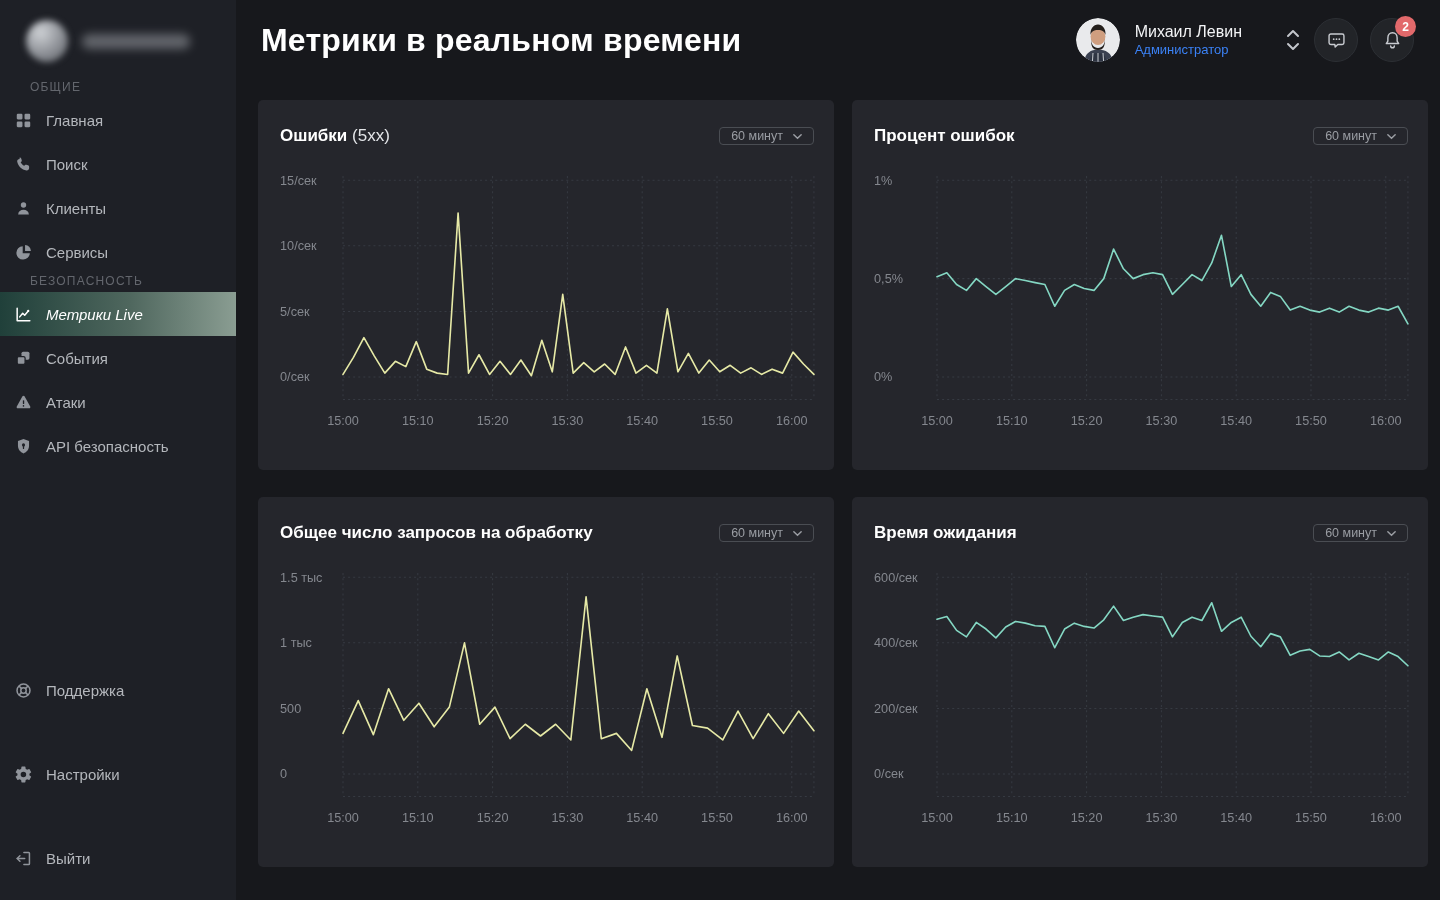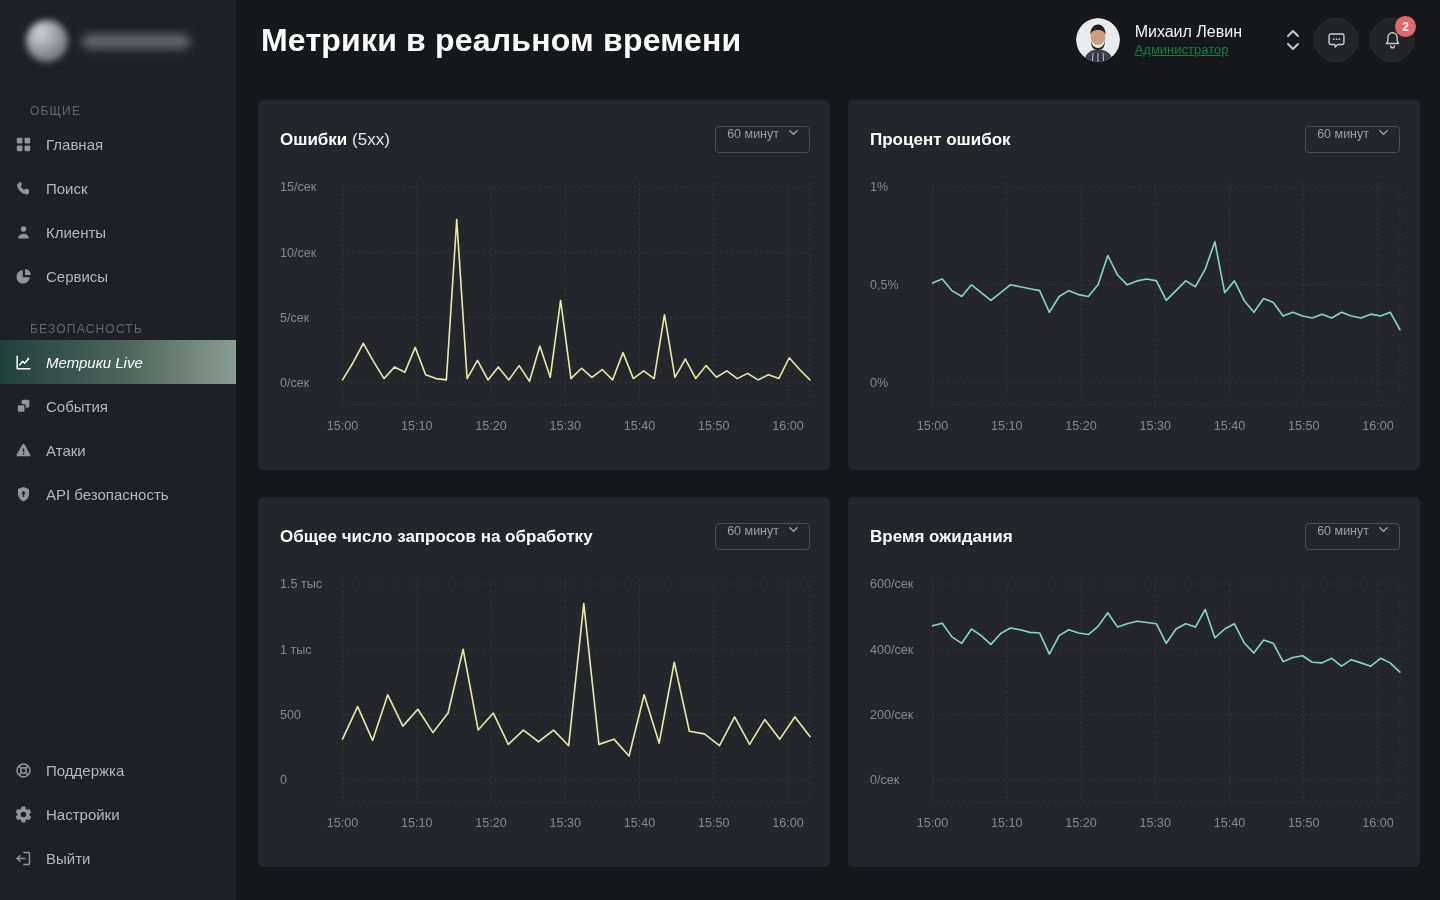--- a/index.html
+++ b/index.html
@@ -8,57 +8,57 @@
   .app { display:flex; width:1440px; height:900px; }
 
   
   .sidebar { width:236px; min-width:236px; height:100%; background:#1e2026; display:flex; flex-direction:column; }
   .logo-row { display:flex; align-items:center; gap:14px; padding:20px 0 18px 26px; height:80px; }
   .logo-mark { width:42px; height:42px; border-radius:50%;
     background:radial-gradient(circle at 35% 30%, #cfd2d6 0%, #8b8e94 55%, #5a5d63 100%);
     filter:blur(3px); }
   .logo-word { width:108px; height:15px; border-radius:7px; background:#787b81; filter:blur(5px); opacity:.75; }
 
-  .section-label { font-size:12px; letter-spacing:1.2px; color:#63666d; padding:0 0 4px 30px; margin-top:24px; text-transform:uppercase; }
+  .section-label { font-size:12px; letter-spacing:1.2px; color:#63666d; padding:0 0 4px 30px; text-transform:uppercase; }
   .nav { display:flex; flex-direction:column; }
   .nav-item { display:flex; align-items:center; gap:13px; height:44px; padding-left:14px; color:#b4b7bc; font-size:15px; cursor:pointer; text-decoration:none; }
   .nav-item .ic { width:19px; height:19px; display:inline-flex; color:#90949b; flex:none; }
   .nav-item .ic svg { width:100%; height:100%; }
   .nav-item.active { background:linear-gradient(90deg,#20403a 0%, #4f675e 55%, #8a9d92 100%); color:#ffffff;font-style:italic; }
   .nav-item.active .ic { color:#ffffff; }
   .sidebar-spacer { flex:1; }
-  .sidebar-footer { padding-bottom:20px; }
+  .sidebar-footer { padding-bottom:20px;gap:40px; }
 
   
   .main { flex:1; display:flex; flex-direction:column; background:#17181c; }
   .topbar { height:80px; display:flex; align-items:center; padding:0 26px 0 25px; gap:24px; }
   .page-title { font-size:32px; font-weight:700; color:#ffffff; letter-spacing:.2px; white-space:nowrap; }
   .search-pill { margin-left:11px; width:333px; height:40px; background:#232529; border-radius:20px; display:flex; align-items:center; padding:0 16px 0 21px; }
   .search-pill input { flex:1; background:transparent; border:none; outline:none; color:#d6d8db; font-size:14.5px; font-family:inherit; }
   .search-pill input::placeholder { color:#8f9298; }
   .search-pill .ic { width:19px; height:19px; color:#a3a6ac; }
 
   .user-cluster { margin-left:auto; display:flex; align-items:center; }
   .avatar { width:44px; height:44px; border-radius:50%; overflow:hidden; flex:none; cursor:pointer; }
   .user-text { margin-left:15px; line-height:1.25; }
   .user-name { font-size:16px; font-weight:400; color:#f2f3f5; }
-  .user-role { font-size:13px; color:#15803d;text-decoration:underline; }
+  .user-role { font-size:13px; color:#3b82f6; }
   .user-caret { margin-left:42px; width:18px; height:26px; color:#c3c6cb; cursor:pointer; }
   .round-btn { width:44px; height:44px; border-radius:50%; background:#222428; border:1px solid #2c2f34; display:flex; align-items:center; justify-content:center; margin-left:12px; position:relative; cursor:pointer; }
   .round-btn .ic { width:21px; height:21px; color:#c9ccd1; }
   .badge { position:absolute; top:-3px; right:-3px; min-width:21px; height:21px; border-radius:11px; background:#e2696b; color:#fff; font-size:12px; font-weight:700; display:flex; align-items:center; justify-content:center; }
 
   
-  .grid { display:grid; grid-template-columns:1fr 1fr; grid-template-rows:370px 370px; column-gap:18px; row-gap:27px; padding:20px 20px 0 22px; }
+  .grid { display:grid; grid-template-columns:1fr 1fr; grid-template-rows:370px 370px; column-gap:18px; row-gap:27px; padding:20px 12px 0 22px; }
   .panel { background:#25262c; border-radius:5px; display:flex; flex-direction:column; overflow:hidden; }
   .panel-head { display:flex; align-items:center; justify-content:space-between; padding:26px 20px 0 22px; }
   .panel-title { font-size:17px; color:#ffffff; font-weight:400; }
   .panel-title b { font-weight:700; }
   .panel-title .suffix { color:#e3e5e8; }
-  .range-select { display:inline-flex; align-items:flex-start; gap:9px; background:transparent; border:1px solid #4a4d53; border-radius:4px; height:27px; padding:0 10px 0 11px; color:#9a9da3; font-size:12.5px; font-family:inherit; cursor:pointer; }
+  .range-select { display:inline-flex; align-items:center; gap:9px; background:transparent; border:1px solid #4a4d53; border-radius:4px; height:18px; padding:0 10px 0 11px; color:#9a9da3; font-size:12.5px; font-family:inherit; cursor:pointer; }
   .range-select svg { width:11px; height:11px; color:#9a9da3; }
   .chart-wrap { padding:22px 16px 0 18px; }
   .chart { display:block; width:100%; }
   svg text { font-family:"Liberation Sans","DejaVu Sans",sans-serif; }
 </style>
 </head>
 <body>
 
 <div class="app">
 

